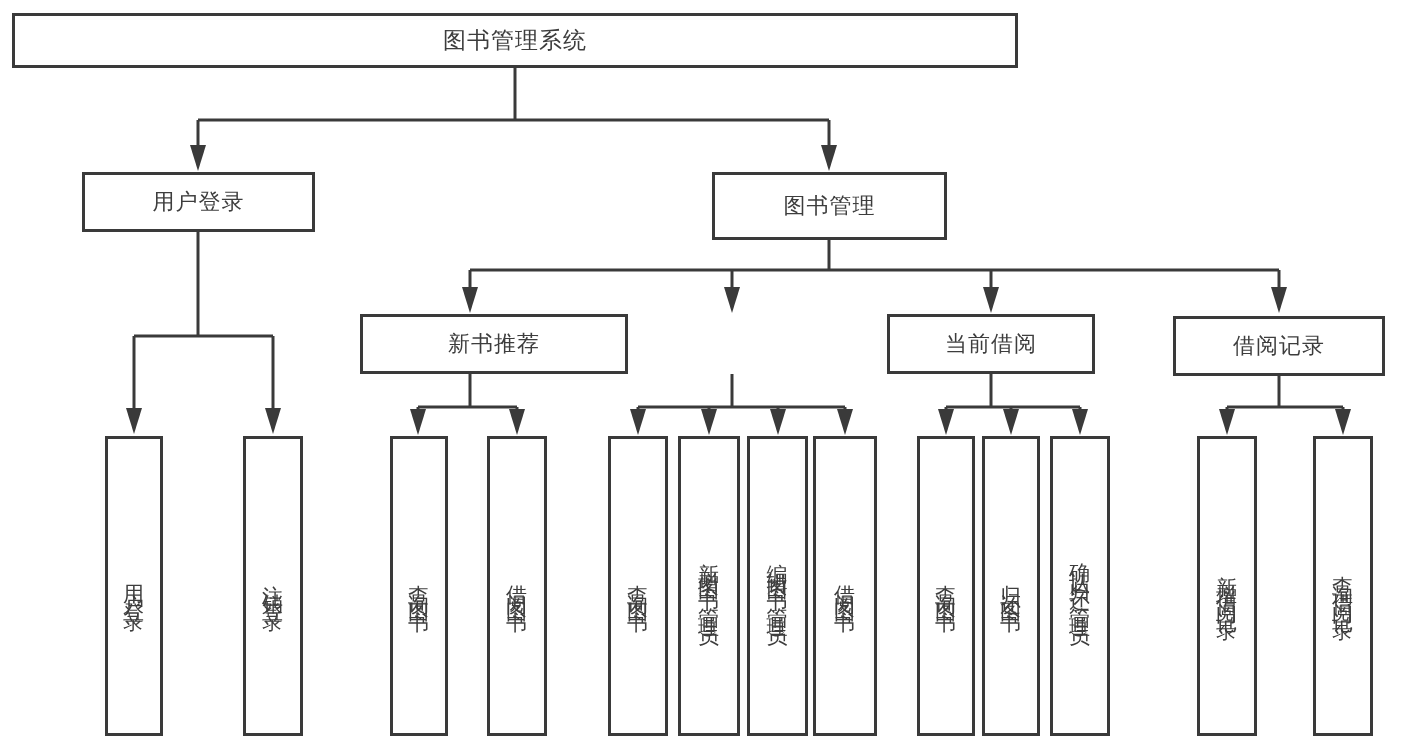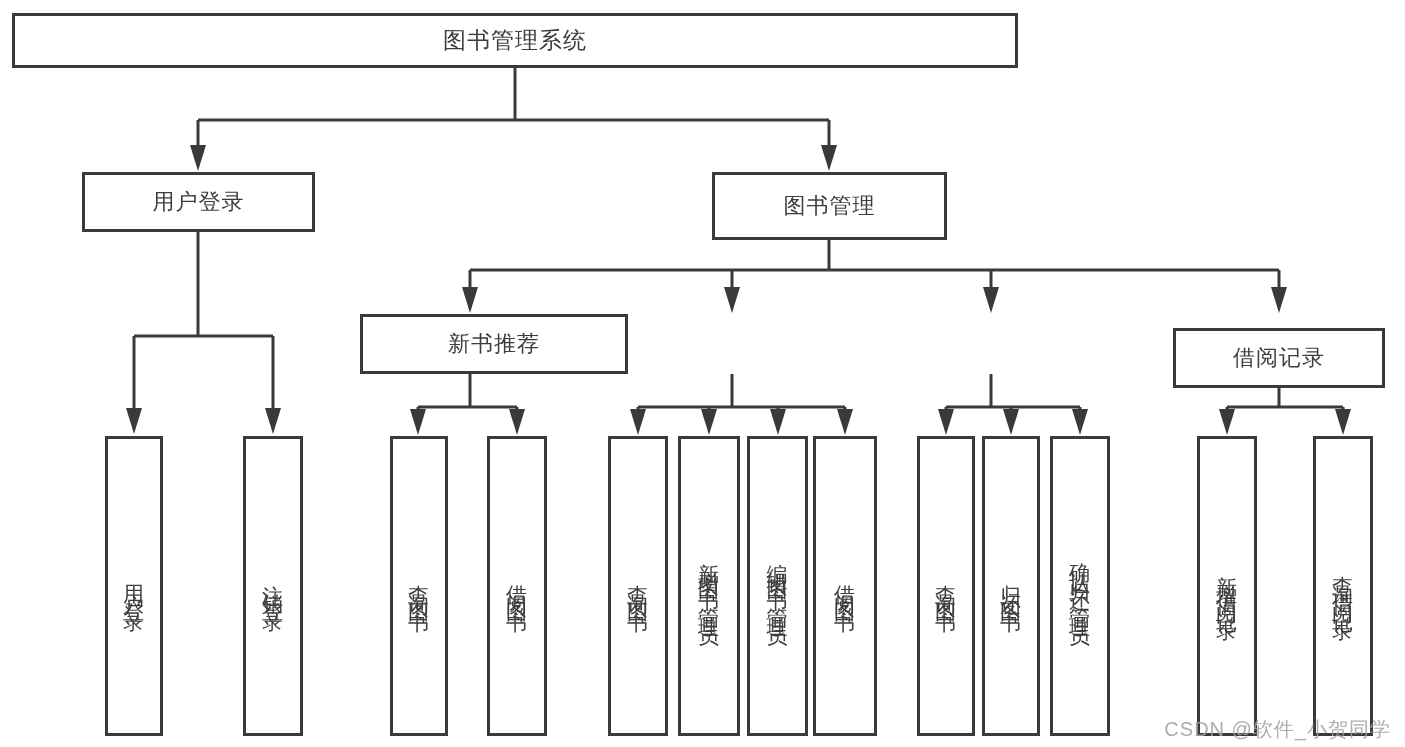--- a/index.html
+++ b/index.html
@@ -110,35 +110,35 @@
       <polygon points="1335,409 1351,409 1343,435"></polygon>
     </g>
   </svg>
 
   <div class="box h-box root-box" style="left:12px; top:13px; width:1006px; height:55px;">图书管理系统</div>
 
   <div class="box h-box" style="left:82px; top:172px; width:233px; height:60px;">用户登录</div>
   <div class="box h-box" style="left:712px; top:172px; width:235px; height:68px;">图书管理</div>
 
   <div class="box h-box" style="left:360px; top:314px; width:268px; height:60px;">新书推荐</div>
-  <div class="box h-box" style="left:1173px; top:328px; width:212px; height:60px;">借阅记录</div>
+  <div class="box h-box" style="left:887px; top:314px; width:208px; height:60px;">当前借阅</div>
+  <div class="box h-box" style="left:1173px; top:316px; width:212px; height:60px;">借阅记录</div>
 
   <div class="box leaf" style="left:105px; top:436px; width:58px; height:300px;">用户登录</div>
   <div class="box leaf" style="left:243px; top:436px; width:60px; height:300px;">注销登录</div>
 
   <div class="box leaf" style="left:390px; top:436px; width:58px; height:300px;">查询图书</div>
   <div class="box leaf" style="left:487px; top:436px; width:60px; height:300px;">借阅图书</div>
 
   <div class="box leaf" style="left:608px; top:436px; width:60px; height:300px;">查询图书</div>
   <div class="box leaf" style="left:678px; top:436px; width:62px; height:300px;">新增图书（管理员）</div>
   <div class="box leaf" style="left:747px; top:436px; width:61px; height:300px;">编辑图书（管理员）</div>
   <div class="box leaf" style="left:813px; top:436px; width:64px; height:300px;">借阅图书</div>
 
   <div class="box leaf" style="left:917px; top:436px; width:58px; height:300px;">查询图书</div>
   <div class="box leaf" style="left:982px; top:436px; width:58px; height:300px;">归还图书</div>
   <div class="box leaf" style="left:1050px; top:436px; width:60px; height:300px;">确认归还（管理员）</div>
 
   <div class="box leaf" style="left:1197px; top:436px; width:60px; height:300px;">新增借阅记录</div>
   <div class="box leaf" style="left:1313px; top:436px; width:60px; height:300px;">查询借阅记录</div>
 
-  <div class="watermark">CSDN @软件_小贺同学</div>
 
 </div>
 
 </body></html>

